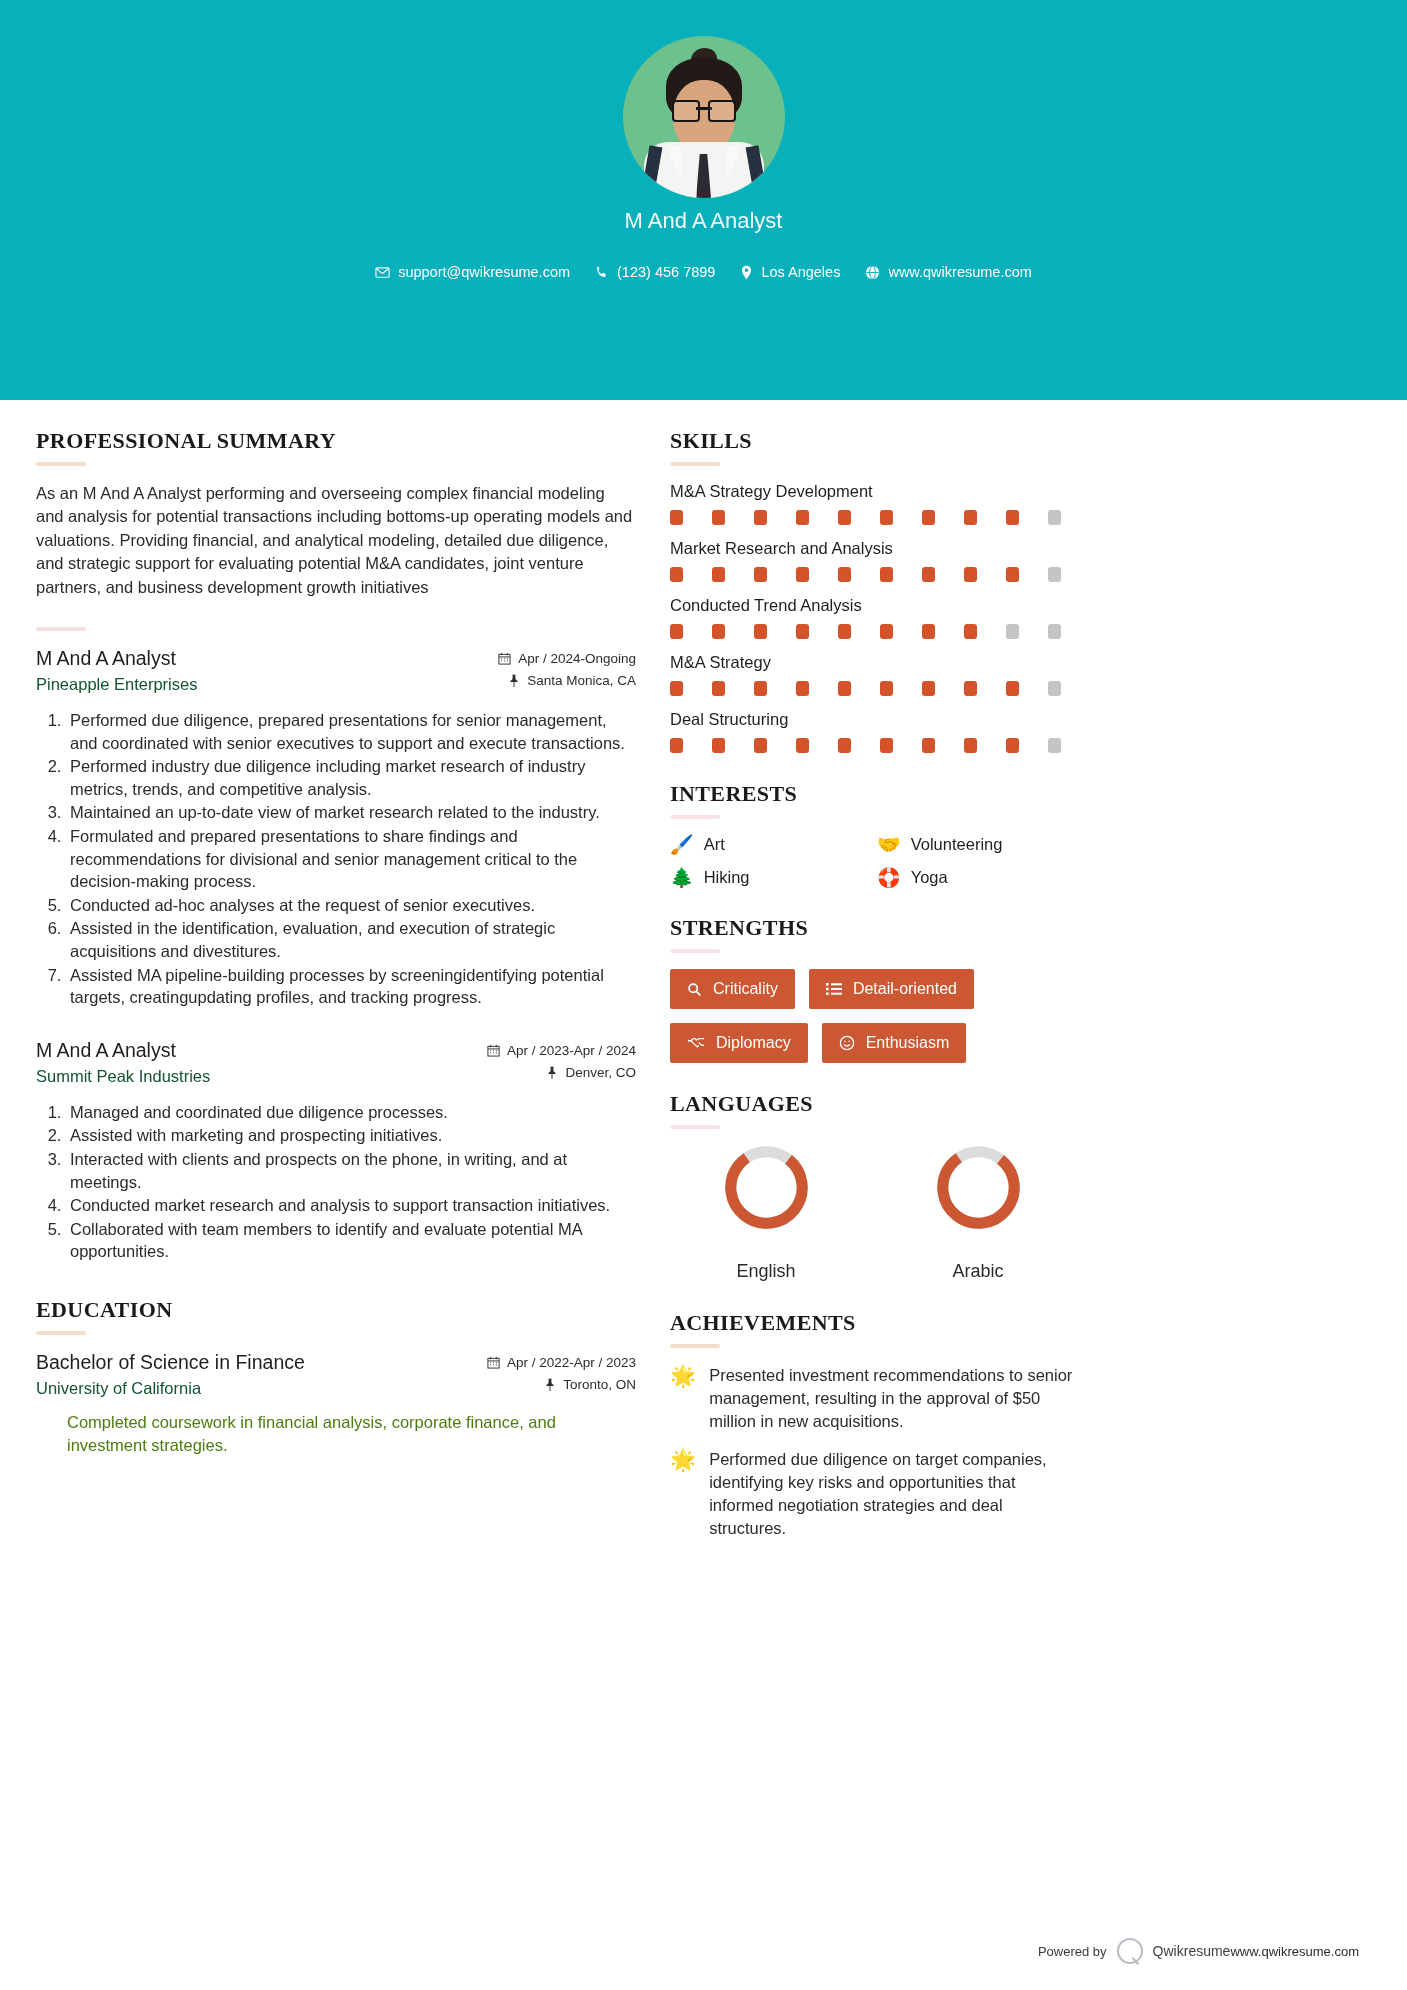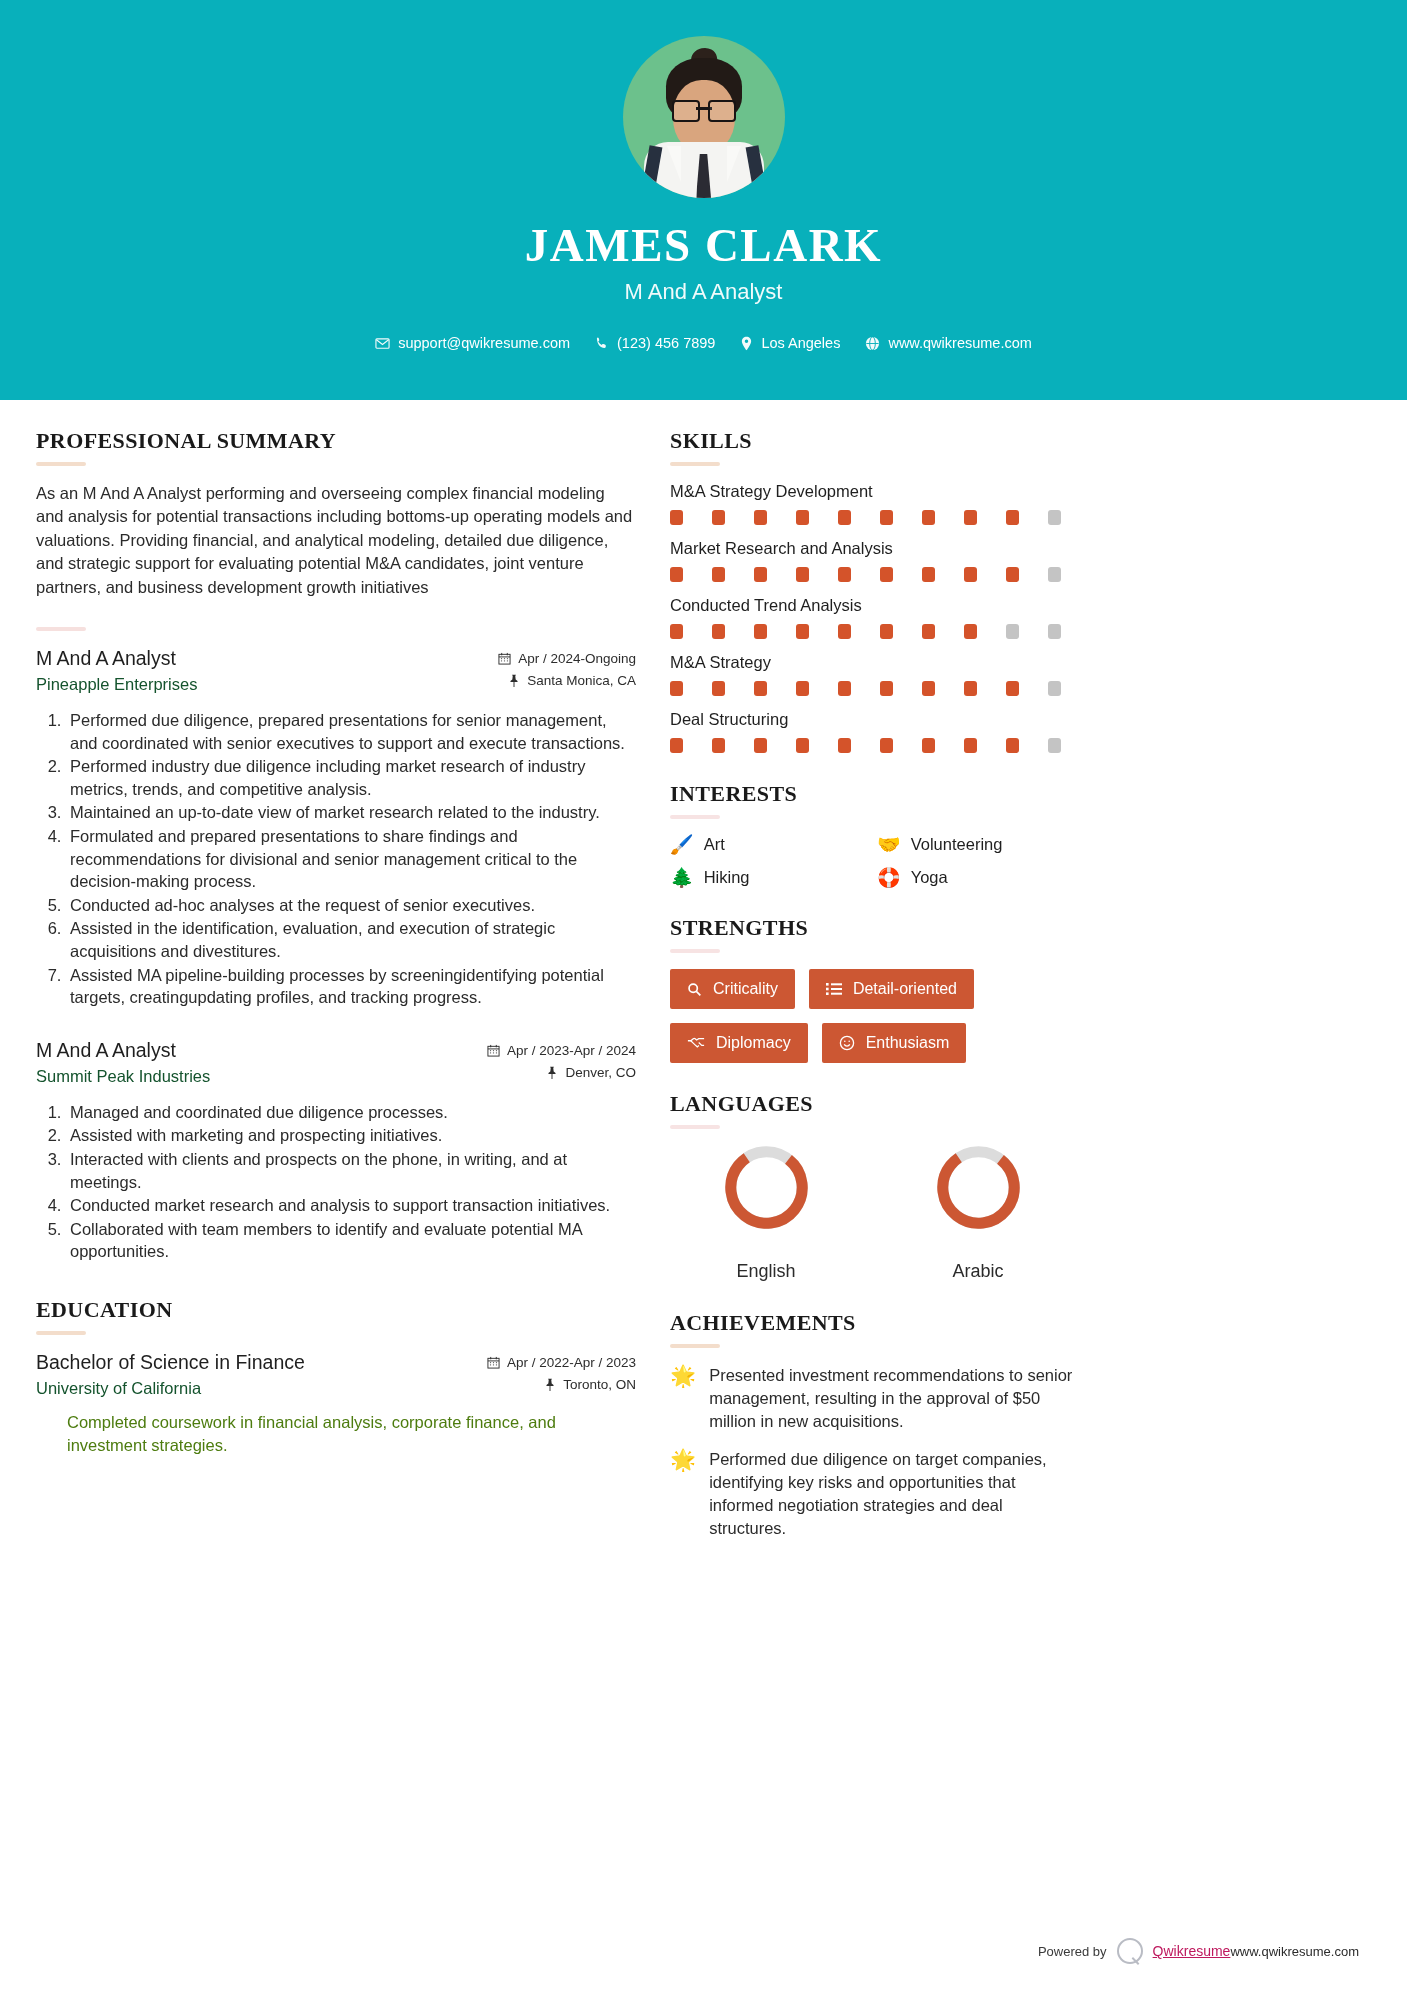--- a/index.html
+++ b/index.html
@@ -317,21 +317,21 @@
     display: inline-block;
   }
   .qlogo::after {
     content: "";
     position: absolute;
     right: 1px; bottom: 0px;
     width: 9px; height: 2px;
     background: #b9bcc4;
     transform: rotate(45deg);
   }
-  .qbrand { text-decoration: underline; color: #be185d; font-size: 14px; }
+  .qbrand { color: #404040; font-size: 14px; }
   .footer-right { color: #2b2b2b; font-size: 13px; }
 </style>
 </head>
 <body>
 
 <div class="page">
 
   <div class="header">
     <div class="avatar-wrap">
       <div class="face-tuft"></div>
@@ -341,21 +341,20 @@
           <span class="glasses-bridge"></span>
         </div>
       <div class="shirt"></div>
       <div class="collar-l"></div>
       <div class="collar-r"></div>
       <div class="strap-l"></div>
       <div class="strap-r"></div>
       <div class="tie"></div>
     </div>
 
-    <div class="name">JAMES CLARK</div>
     <div class="title">M And A Analyst</div>
 
     <div class="contact-row">
       <div class="contact-item">
         <span class="ic">
           <svg width="15" height="15" viewBox="0 0 16 16" fill="none" stroke="#ffffff" stroke-width="1.2">
             <rect x="1" y="3" width="14" height="10" rx="1"></rect>
               <path d="M1.5 4l6.5 5 6.5-5"></path>
           </svg>
         </span>

